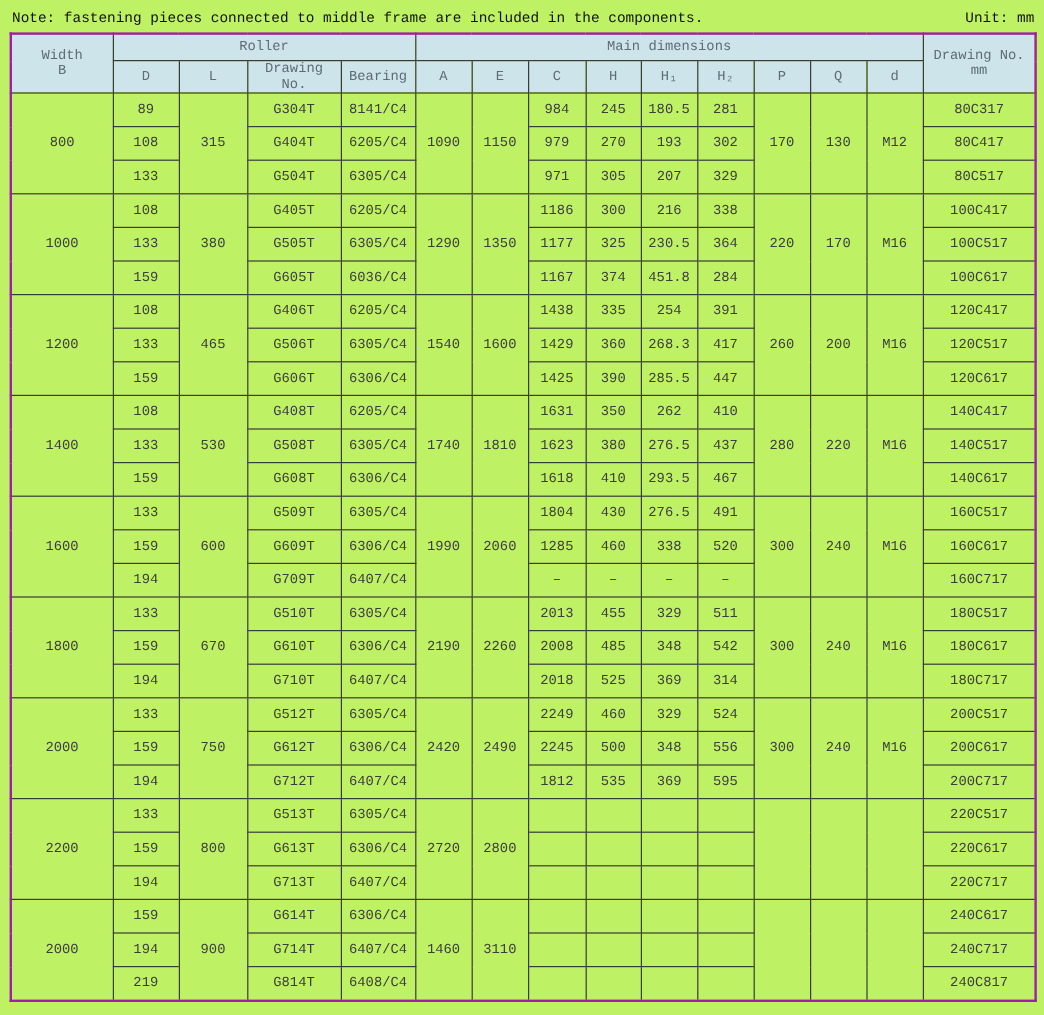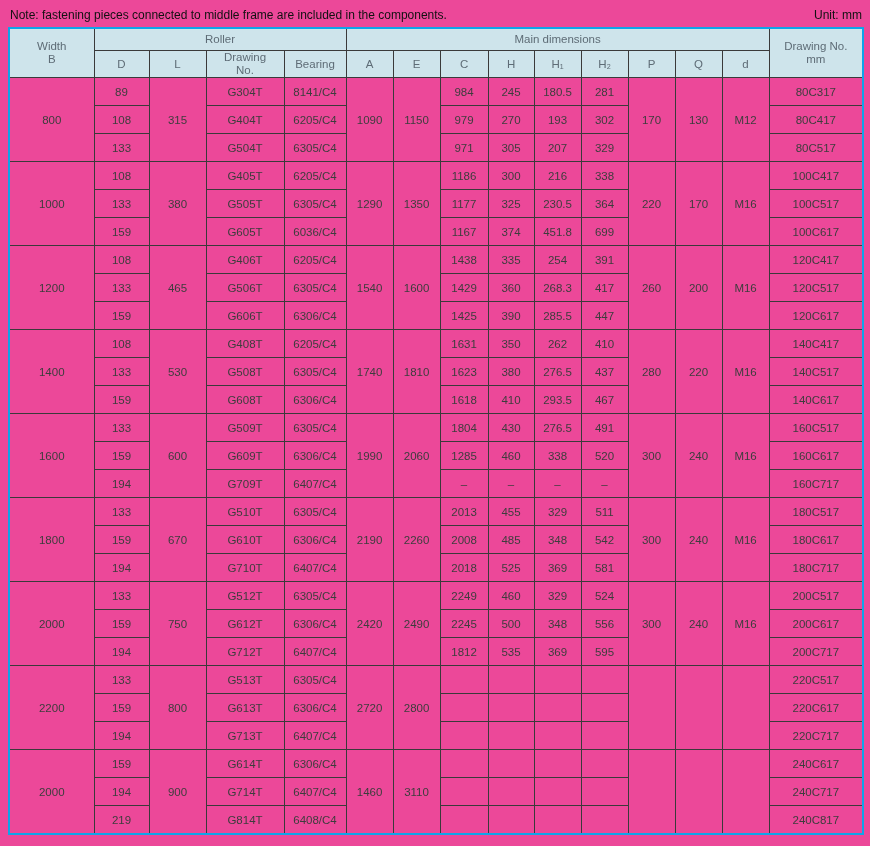--- a/index.html
+++ b/index.html
@@ -1,37 +1,37 @@
 <!DOCTYPE html>
 <html><head>
 <meta charset="utf-8">
 <style>
   html, body { margin: 0; padding: 0; background: #ffffff; }
   .page {
     width: 870px;
     height: 846px;
     box-sizing: border-box;
     padding: 6px 8px 8px 8px;
-    background: #ec4899;
-    font-family: Liberation Sans, sans-serif;
+    background: #bef264;
+    font-family: Liberation Mono, monospace;
     color: #1c1c1c;
   }
   .topbar {
     display: flex;
     justify-content: space-between;
     align-items: flex-end;
     font-size: 12px;
     color: #111111;
     padding: 2px 0 5px 2px;
   }
   table.spec {
     border-collapse: collapse;
     table-layout: fixed;
     width: 854px;
-    border: 2px solid #0ea5e9;
+    border: 2px solid #a21caf;
   }
   table.spec th, table.spec td {
     border: 1px solid #3a3a3a;
     text-align: center;
     vertical-align: middle;
     overflow: hidden;
     padding: 0 2px;
   }
   table.spec th {
     background: #cee4eb;
@@ -169,21 +169,21 @@
           <td>364</td>
           <td>100C517</td>
         </tr>
         <tr>
           <td>159</td>
           <td>G605T</td>
           <td>6036/C4</td>
           <td>1167</td>
           <td>374</td>
           <td>451.8</td>
-          <td>699</td>
+          <td>284</td>
           <td>100C617</td>
         </tr>
         <tr>
           <td rowspan="3">1200</td>
           <td>108</td>
           <td rowspan="3">465</td>
           <td>G406T</td>
           <td>6205/C4</td>
           <td rowspan="3">1540</td>
           <td rowspan="3">1600</td>
@@ -317,21 +317,21 @@
           <td>542</td>
           <td>180C617</td>
         </tr>
         <tr>
           <td>194</td>
           <td>G710T</td>
           <td>6407/C4</td>
           <td>2018</td>
           <td>525</td>
           <td>369</td>
-          <td>581</td>
+          <td>314</td>
           <td>180C717</td>
         </tr>
         <tr>
           <td rowspan="3">2000</td>
           <td>133</td>
           <td rowspan="3">750</td>
           <td>G512T</td>
           <td>6305/C4</td>
           <td rowspan="3">2420</td>
           <td rowspan="3">2490</td>

